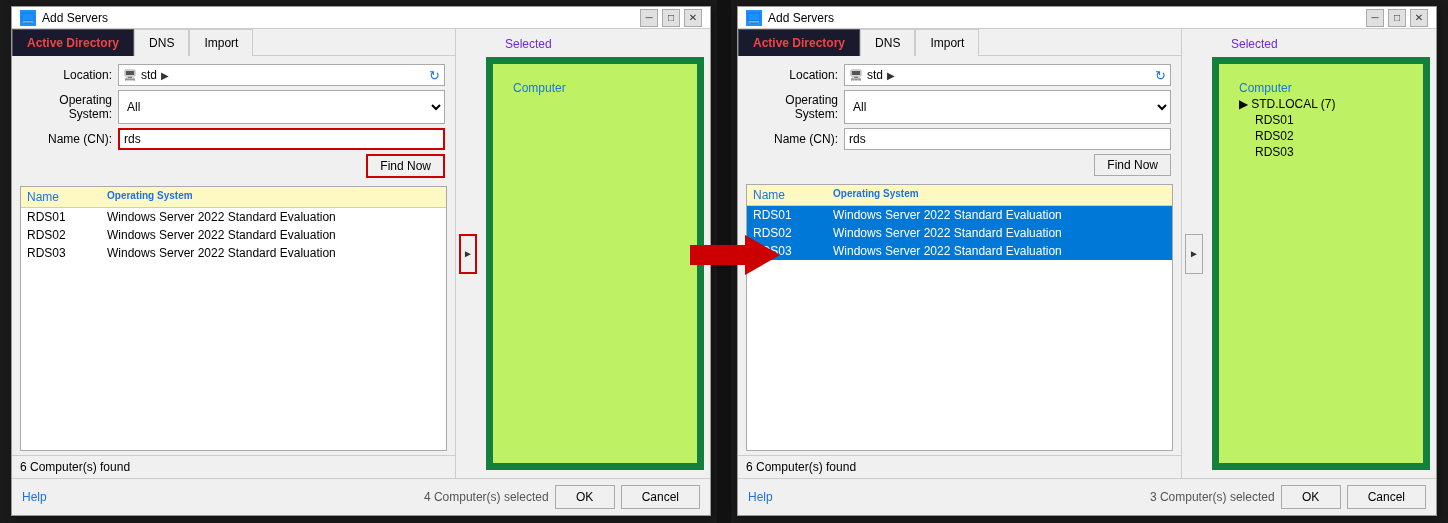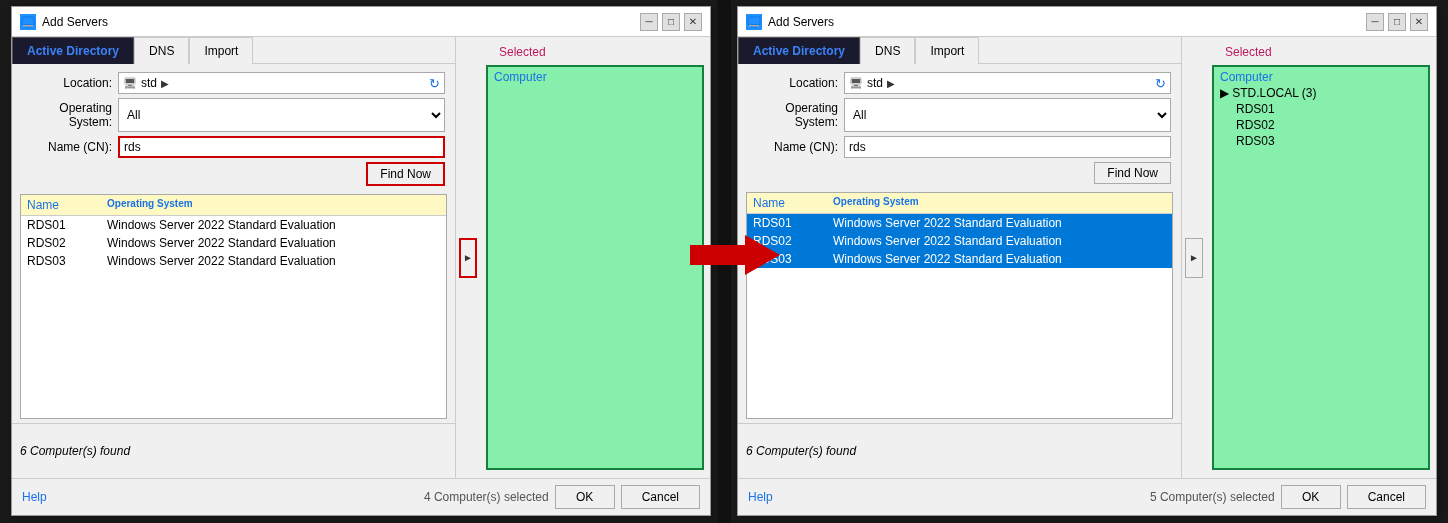--- a/index.html
+++ b/index.html
@@ -28,21 +28,21 @@
       flex-shrink: 0;
     }
 
     .title-bar {
       background: #fff;
       border-bottom: 1px solid #ccc;
       display: flex;
       align-items: center;
       justify-content: space-between;
       padding: 8px 8px;
-      height: 30px;
+      height: 22px;
     }
 
     .title-bar-left {
       display: flex;
       align-items: center;
       gap: 6px;
     }
 
     .title-icon {
       width: 16px;
@@ -106,21 +106,21 @@
       border: 1px solid #ccc;
       border-bottom: none;
       background: #e0e0e0;
       cursor: pointer;
       margin-bottom: -1px;
       color: #000;
     }
 
     .tab.active {
       background: #1a1a2e;
-      color: #3b82f6;
+      color: #ef4444;
       font-weight: bold;
       border-color: #555;
       text-align: center;
     }
 
     .tab:not(.active) {
       background: #f0f0f0;
     }
 
     .form-area {
@@ -276,47 +276,46 @@
       width: 80px;
       font-size: 12px;
     }
 
     .cell-os {
       flex: 1;
       font-size: 12px;
     }
 
     .status-bar {
-      padding: 20px 8px;
+      padding: 4px 8px;
       font-size: 12px;
       color: #000;
       border-top: 1px solid #ccc;
       background: #f0f0f0;
-      font-style: italic;
     }
 
     .right-panel {
       width: 230px;
       display: flex;
       flex-direction: column;
       padding: 8px 6px;
     }
 
     .selected-label {
       font-size: 12px;
-      color: #be185d;
+      color: #6d28d9;
       margin-bottom: 6px;
-      margin-left: 13px;
+      margin-left: 19px;
     }
 
     .selected-box {
       flex: 1;
-      border: 2px solid #15803d;
-      background: #86efac;
-      padding: 2px;
+      border: 7px solid #15803d;
+      background: #bef264;
+      padding: 16px;
       overflow-y: auto;
       font-size: 12px;
     }
 
     .selected-item {
       padding: 1px 4px;
       font-size: 12px;
       color: #000;
     }
 
@@ -599,30 +598,30 @@
         <span>►</span>
       </div>
     </div>
 
     <div class="right-panel">
       <span class="selected-label">Selected</span>
       <div class="selected-box">
         <div class="selected-item blue">Computer</div>
         <div class="selected-group-header">
           <span>▶</span>
-          <span>STD.LOCAL (3)</span>
+          <span>STD.LOCAL (7)</span>
         </div>
         <div class="selected-item" style="padding-left: 20px;">RDS01</div>
         <div class="selected-item" style="padding-left: 20px;">RDS02</div>
         <div class="selected-item" style="padding-left: 20px;">RDS03</div>
       </div>
     </div>
   </div>
 
   <div class="dialog-footer">
     <span class="footer-help">Help</span>
     <div style="flex:1; display:flex; align-items:center; justify-content:flex-end; gap:4px;">
-      <span style="font-size:12px; color:#555;">5 Computer(s) selected</span>
+      <span style="font-size:12px; color:#555;">3 Computer(s) selected</span>
     </div>
     <button class="footer-btn">OK</button>
     <button class="footer-btn">Cancel</button>
   </div>
 </div>
 
 </body></html>

